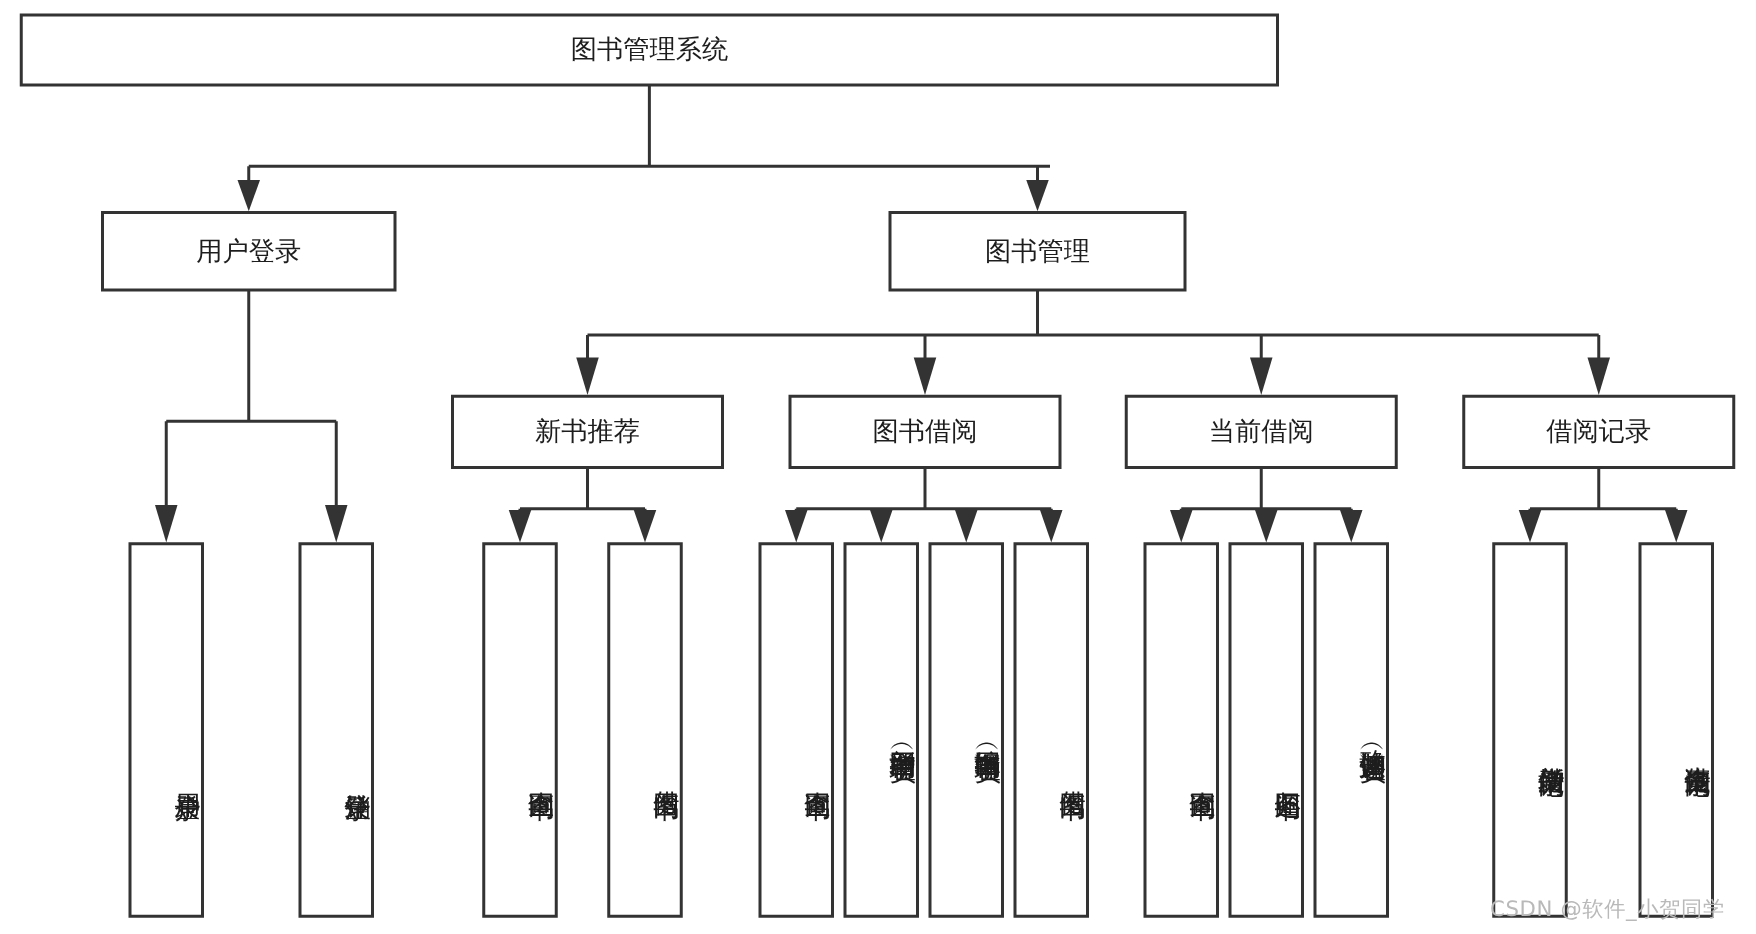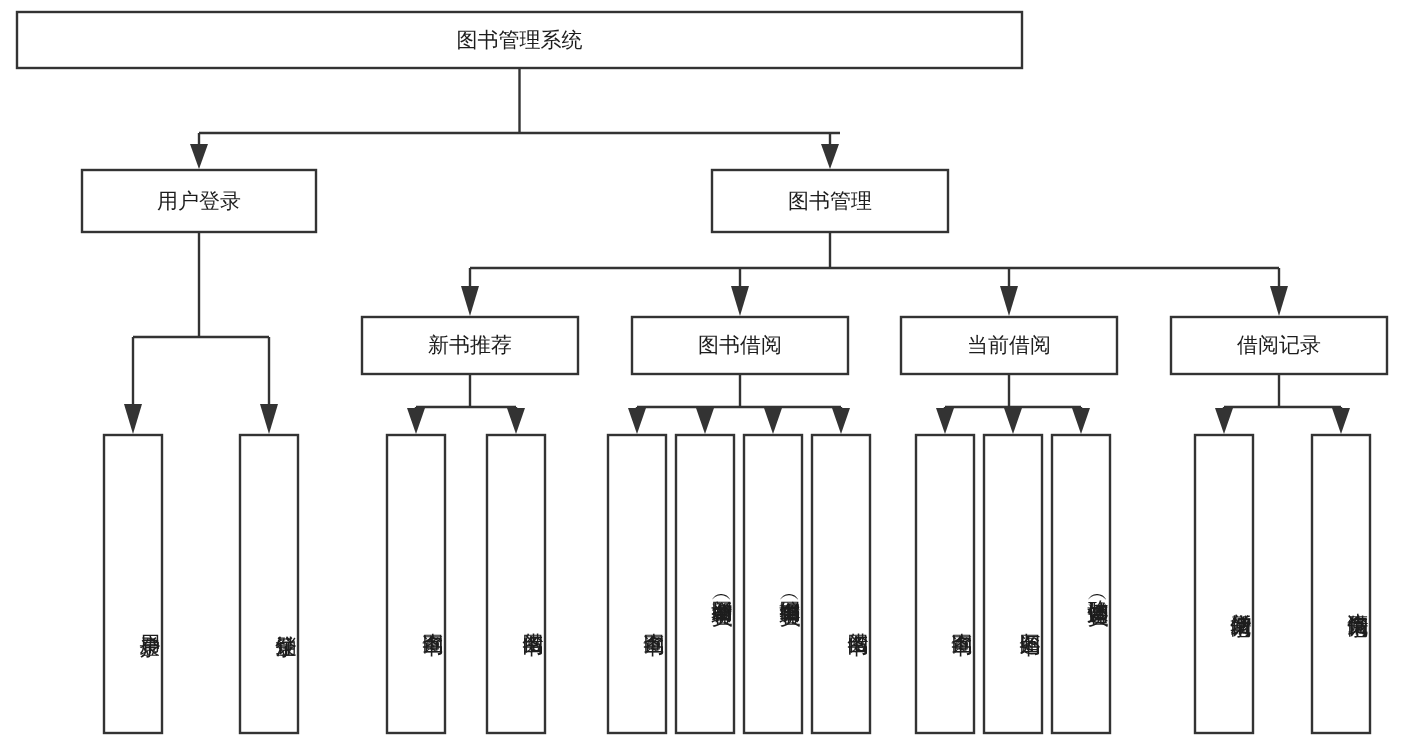--- a/index.html
+++ b/index.html
@@ -197,14 +197,15 @@
   <div class="node-label-v" style="left:744px; top:443px; width:58px; height:288px;">编辑图书（管理员）</div>
   <div class="node-label-v" style="left:812px; top:505px; width:58px; height:225px;">借阅图书</div>
 
   <div class="node-label-v" style="left:916px; top:505px; width:58px; height:225px;">查询图书</div>
   <div class="node-label-v" style="left:984px; top:505px; width:58px; height:225px;">归还图书</div>
   <div class="node-label-v" style="left:1052px; top:443px; width:58px; height:288px;">确认归还（管理员）</div>
 
   <div class="node-label-v" style="left:1195px; top:468px; width:58px; height:262px;">新增借阅记录</div>
   <div class="node-label-v" style="left:1312px; top:468px; width:58px; height:262px;">查询借阅记录</div>
 
+  <div class="watermark" style="left:1192px; top:716px;">CSDN @软件_小贺同学</div>
 
 </div>
 
 </body></html>

